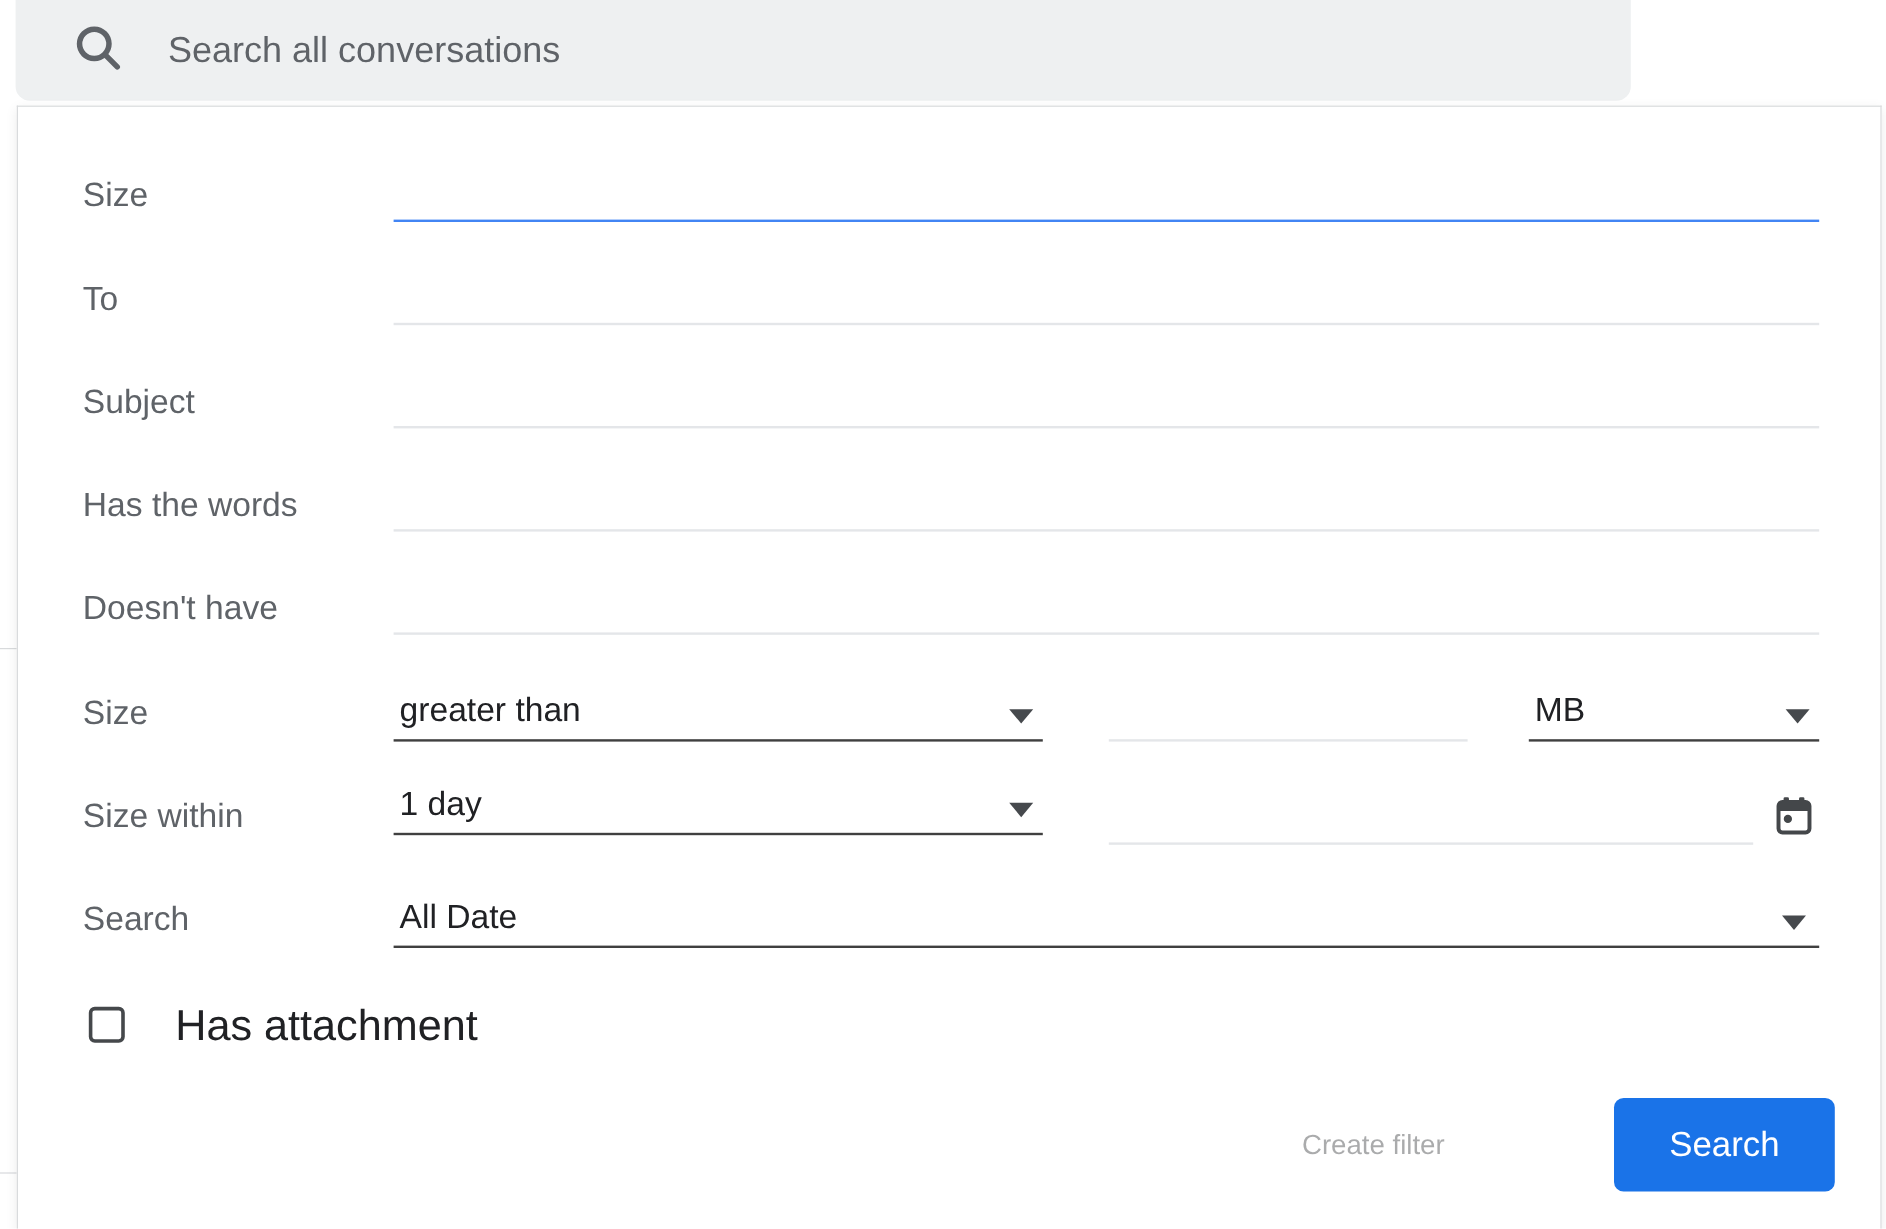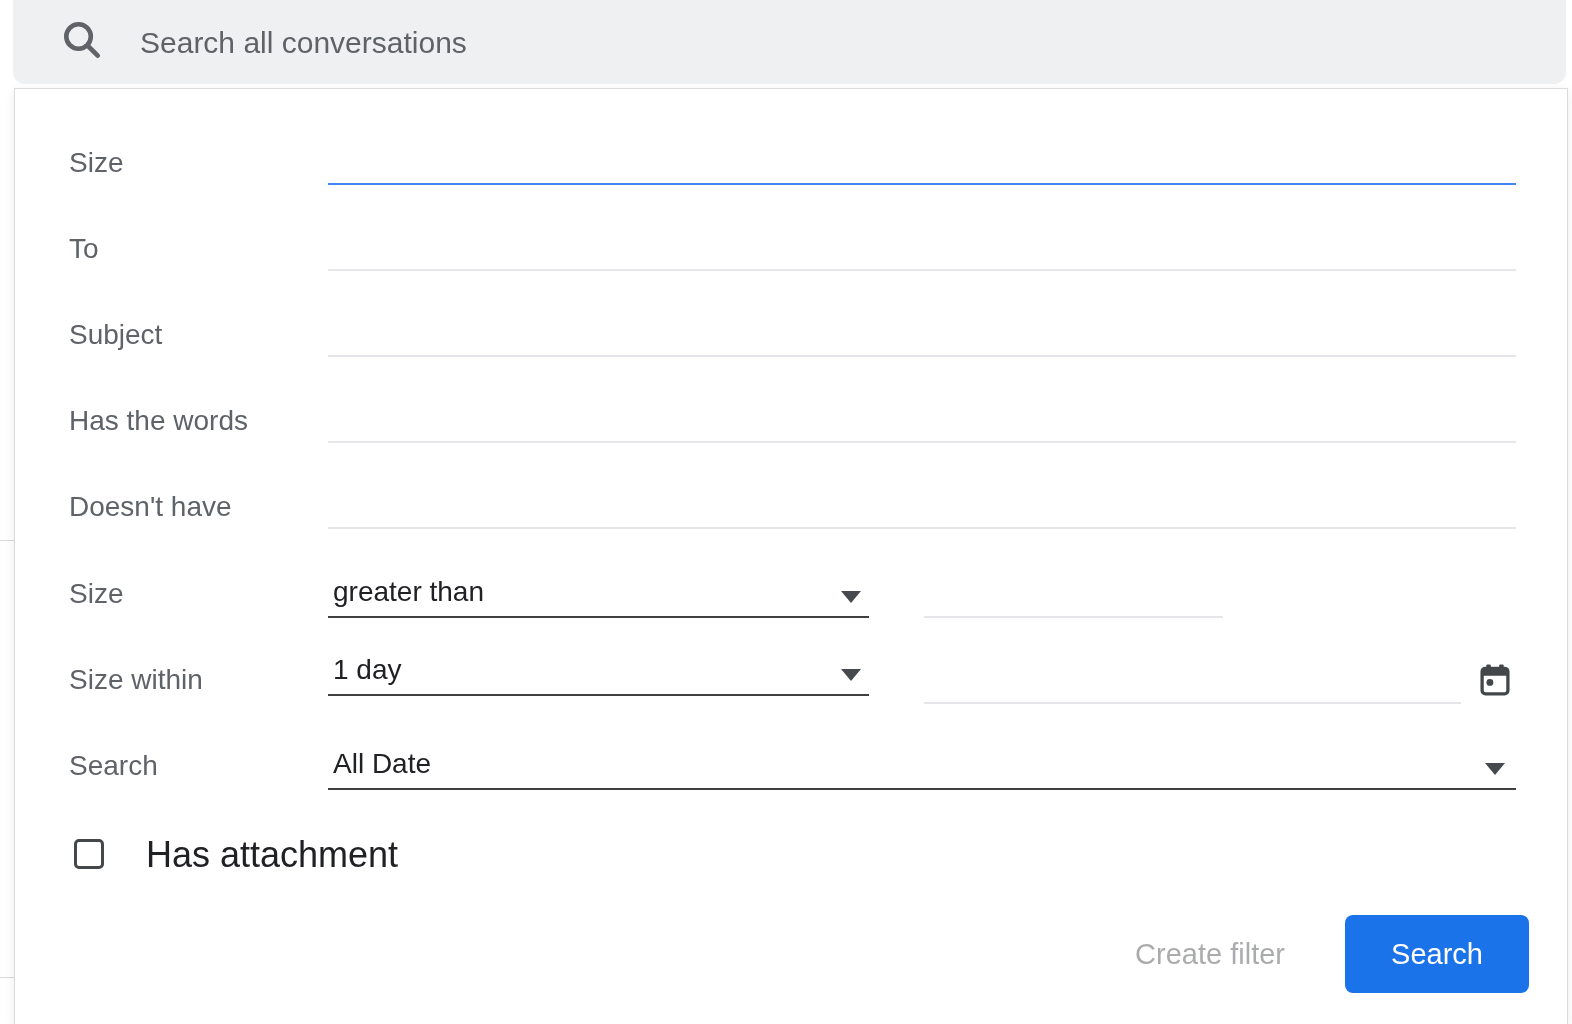--- a/index.html
+++ b/index.html
@@ -6,21 +6,21 @@
   * { box-sizing: content-box; }
   .screen {
     position: relative; width: 1572px; height: 1024px;
     background: #ffffff; overflow: hidden;
     font-family: "Liberation Sans", sans-serif;
     -webkit-font-smoothing: antialiased;
   }
 
   
   .searchbar {
-    position: absolute; left: 13px; top: 0; width: 1553px; height: 84px;
+    position: absolute; left: 13px; top: 0; width: 1346px; height: 84px;
     background: #eef0f1; border-radius: 0 0 12px 12px;
   }
   .search-glyph { position: absolute; left: 46px; top: 17px; width: 46px; height: 46px; }
   .search-input {
     position: absolute; left: 125px; top: 0; width: 1300px; height: 84px;
     border: none; outline: none; background: transparent;
     font-family: "Liberation Sans", sans-serif;
     font-size: 30px; color: #202124;
   }
   .search-input::placeholder { color: #5f6368; opacity: 1; }
@@ -68,22 +68,22 @@
     position: absolute; left: 59px; top: 750px; width: 30px; height: 30px;
     border: 3px solid #45484b; border-radius: 5px; background: #fff;
     box-sizing: border-box; cursor: pointer;
   }
   .check-label {
     position: absolute; left: 131px; top: 751px; font-size: 36px; line-height: 30px;
     color: #202124;
   }
 
   .btn-create {
-    position: absolute; left: 1034px; top: 835px; width: 230px; height: 58px;
-    line-height: 58px; text-align: right; font-size: 29px;
+    position: absolute; left: 1064px; top: 835px; width: 230px; height: 58px;
+    line-height: 58px; text-align: left; font-size: 23px;
     color: rgba(32,33,36,0.38); cursor: default; background: transparent; border: none;
     font-family: "Liberation Sans", sans-serif;
   }
   .btn-search {
     position: absolute; left: 1330px; top: 826px; width: 172px; height: 76px;
     background: #1a73e8; border: none; border-radius: 8px; cursor: pointer;
     color: #ffffff; font-size: 29px; font-weight: 500; text-align: center;
     font-family: "Liberation Sans", sans-serif;
   }
   .cal-icon { position: absolute; left: 1462px; top: 573px; width: 36px; height: 36px; cursor: pointer; }
@@ -129,20 +129,24 @@
     </div>
 
     <div class="flabel" style="top:491px">Size</div>
     <div class="selectbox" style="left:313px; top:471px; width:541px">
       <span class="value">greater than</span>
       <span class="caret"></span>
     </div>
     <div class="txtfield" style="left:909px; top:471px; width:299px">
       <input type="text" value="" style="">
     </div>
+    <div class="selectbox" style="left:1259px; top:471px; width:242px">
+      <span class="value">MB</span>
+      <span class="caret"></span>
+    </div>
 
     <div class="flabel" style="top:577px">Size within</div>
     <div class="selectbox" style="left:313px; top:549px; width:541px">
       <span class="value">1 day</span>
       <span class="caret"></span>
     </div>
     <div class="txtfield" style="left:909px; top:557px; width:537px">
       <input type="text" value="" style="">
     </div>
     <svg class="cal-icon" viewBox="0 0 24 24">

